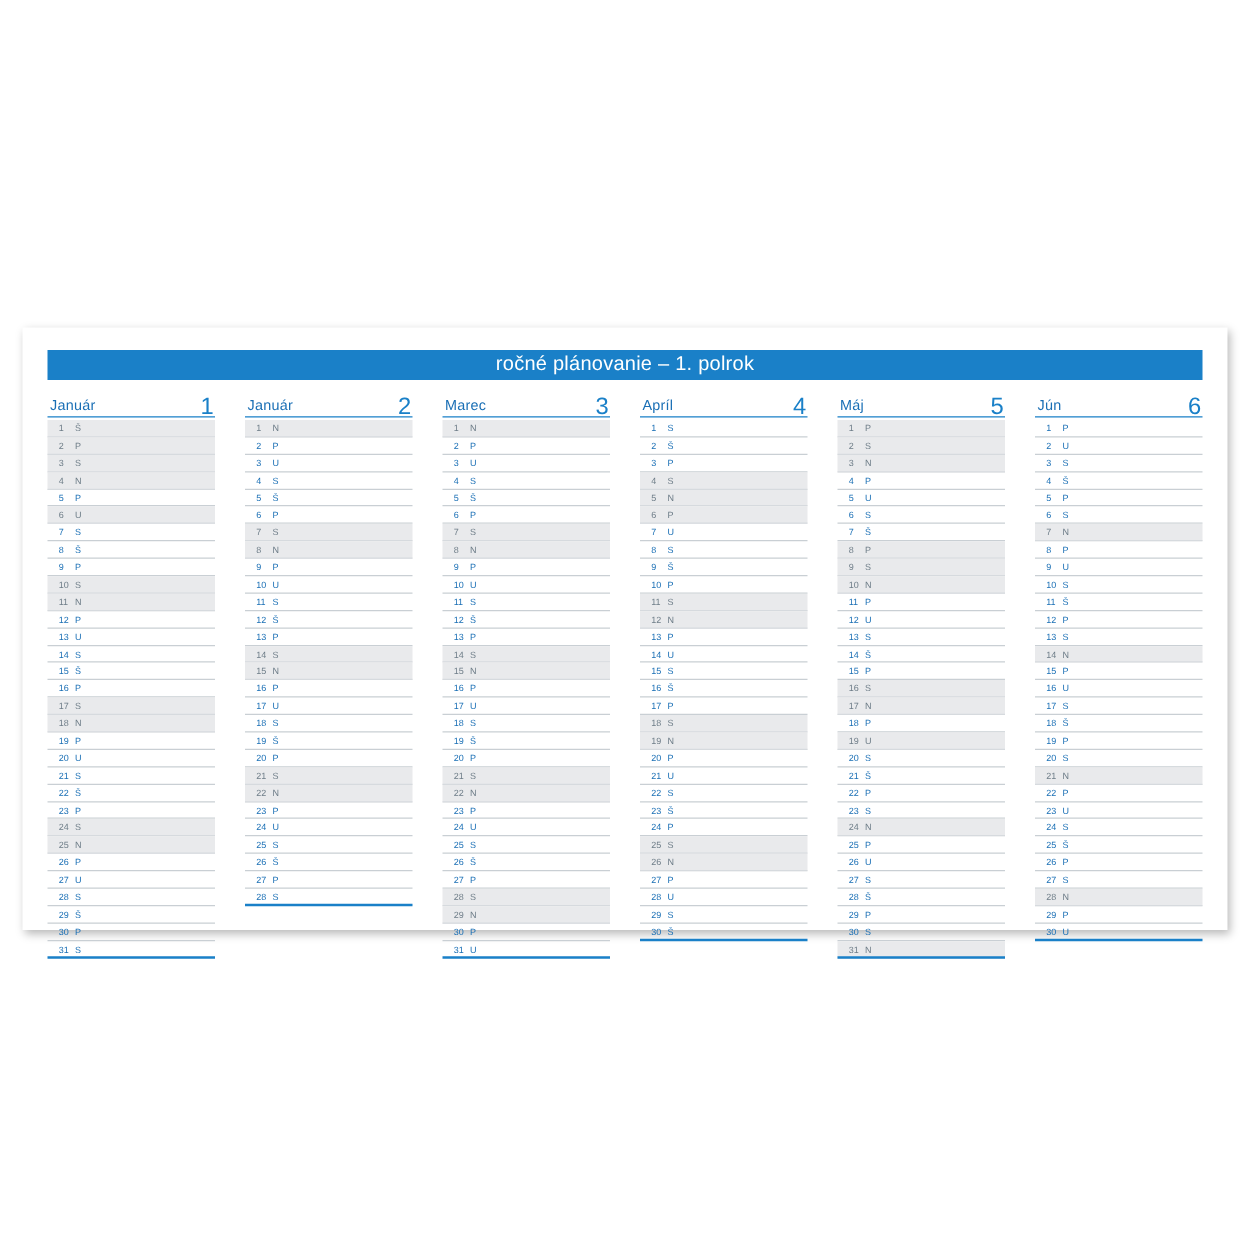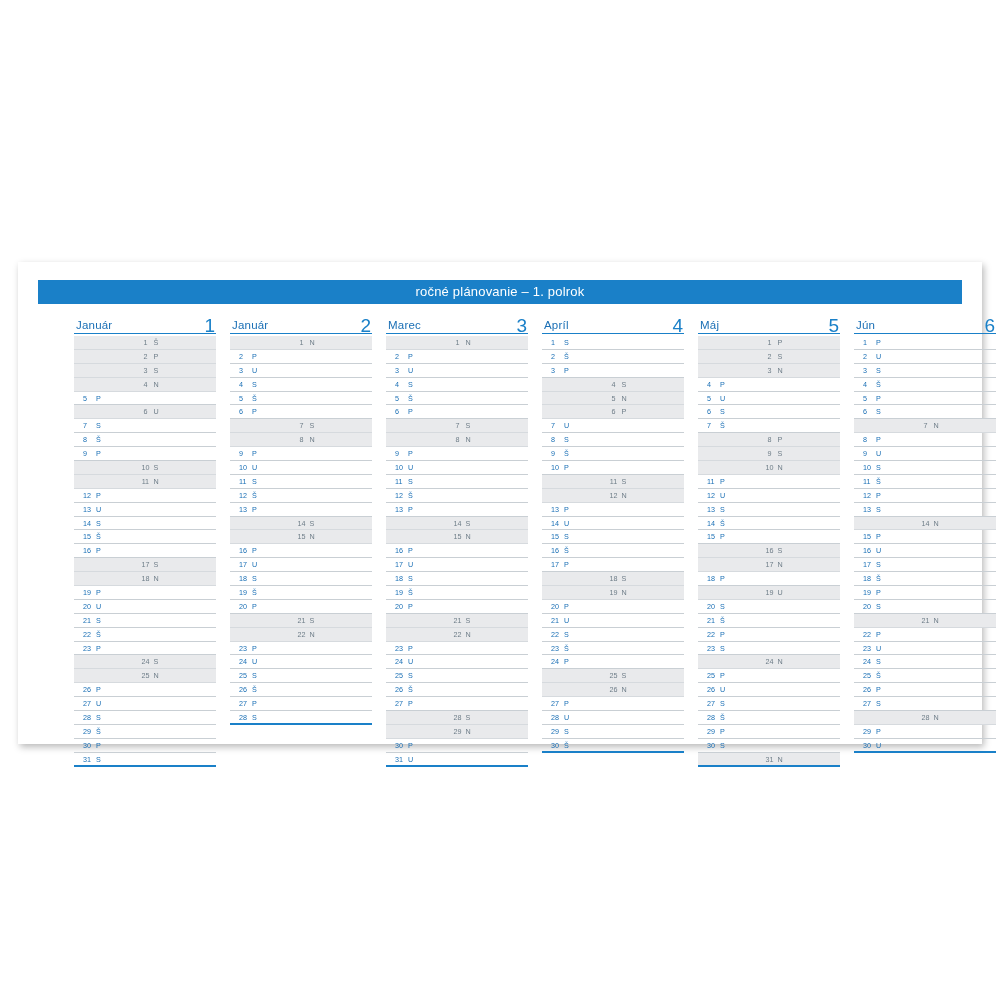--- a/index.html
+++ b/index.html
@@ -15,32 +15,31 @@
     width:964px; height:482px;
     background:#ffffff;
     box-shadow:2px 3px 7px rgba(0,0,0,0.28);
   }
   .banner{
     position:absolute;
     left:20px; top:18px;
     width:924px; height:24px;
     background:#1a80c8;
     color:#ffffff;
-    font-size:13px;
+    font-size:16px;
     line-height:24px;
     text-align:center;
     letter-spacing:.2px;
   }
   .months{
     position:absolute;
     left:20px; top:52px;
     width:924px;
     display:flex;
-    gap:14px;
-    margin-left:36px;
+    gap:24px;
   }
   .month{
     width:142px;
     position:relative;
   }
   .mhead{
     position:relative;
     height:19px;
     border-bottom:1px solid #1a80c8;
     margin-bottom:2px;
@@ -72,21 +71,20 @@
     padding-left:9px;
     white-space:nowrap;
     box-sizing:border-box;
   }
   .day .dn{ display:inline-block; min-width:10px; }
   .day .dl{ display:inline-block; margin-left:3px; }
   .day.we{
     background:#e9eaec;
     color:#6e7d88;
     border-bottom:1px solid #d6dade;
-    text-align:center;
   }
   .day.last{
     border-bottom:2px solid #1a80c8;
   }
 </style>
 </head>
 <body>
 
 <div class="page">
 

